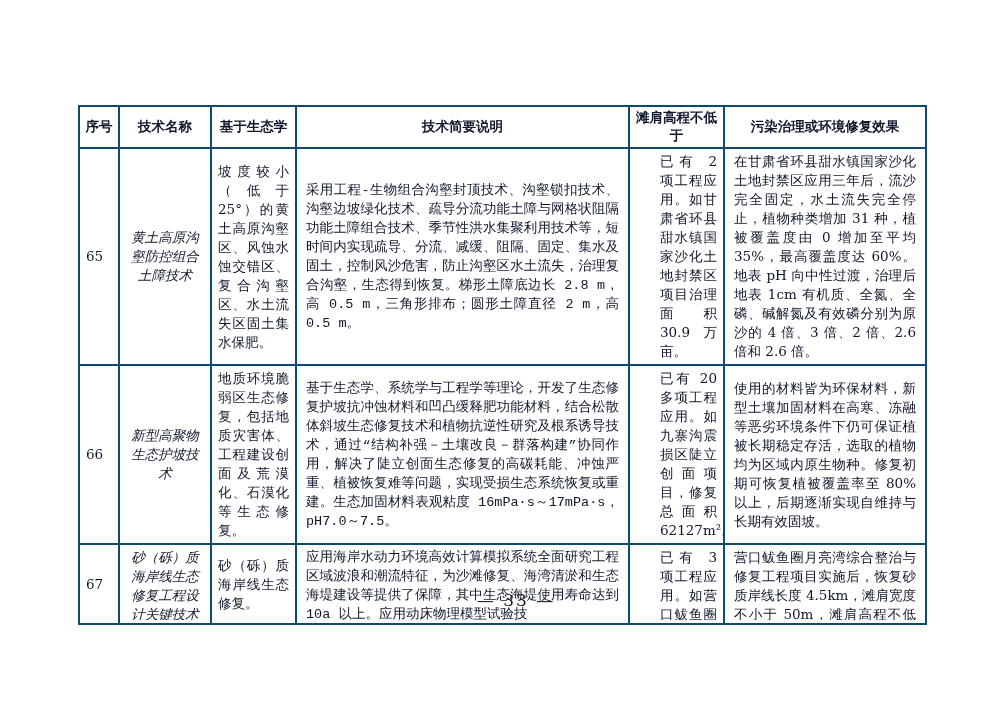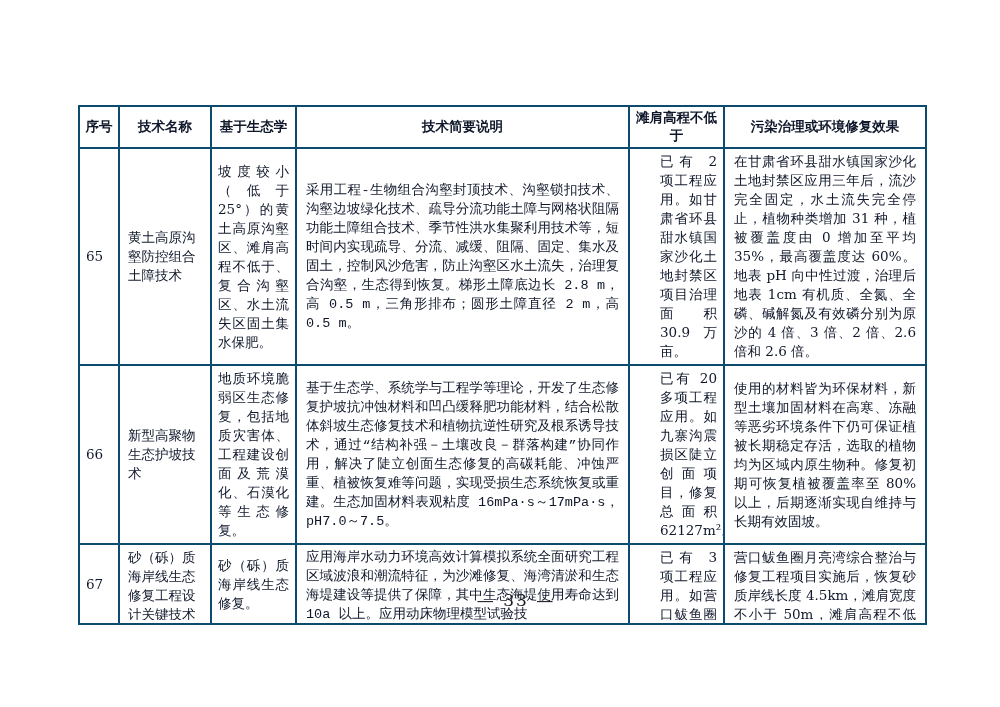--- a/index.html
+++ b/index.html
@@ -22,21 +22,21 @@
     vertical-align: middle;
     overflow: hidden;
   }
   th {
     font-size: 13.5px; font-weight: bold; text-align: center;
     height: 38px; padding: 2px 3px;
     font-family: "DejaVu Sans", sans-serif;
   }
   td { font-size: 13.5px; line-height: 19px; padding: 3px 6px; }
   .c-id   { text-align: left; }
-  .c-name { padding: 3px 8px; }
+  .c-name { text-align: center; padding: 3px 8px; font-style: italic; }
   .c-scope  { text-align: justify; }
   .c-desc   { text-align: justify; padding: 3px 9px; font-family: Liberation Mono, monospace; }
   .c-app    { text-align: justify; padding-left: 30px; }
   .c-effect { text-align: justify; padding: 3px 9px; }
   tr.r65 { height: 198px; }
   tr.r66 { height: 171px; }
   tr.r67 { height: 76px; }
   tr.r67 td { vertical-align: top; }
   tr.r67 td.c-scope, tr.r67 td.c-id, tr.r67 td.c-name { vertical-align: middle; }
   tr.r67 .cwrap { max-height: 72px; overflow: hidden; }
@@ -72,21 +72,21 @@
     </thead>
     <tbody>
       <tr class="r65">
         <td class="c-id">
             <div class="cwrap">65</div>
           </td>
         <td class="c-name">
             <div class="cwrap">黄土高原沟壑防控组合土障技术</div>
           </td>
         <td class="c-scope">
-            <div class="cwrap">坡度较小（低于25°）的黄土高原沟壑区、滩肩高程不低于、复合沟壑区、水土流失区固土集水保肥。</div>
+            <div class="cwrap">坡度较小（低于25°）的黄土高原沟壑区、风蚀水蚀交错区、复合沟壑区、水土流失区固土集水保肥。</div>
           </td>
         <td class="c-desc">
             <div class="cwrap">采用工程-生物组合沟壑封顶技术、沟壑锁扣技术、沟壑边坡绿化技术、疏导分流功能土障与网格状阻隔功能土障组合技术、季节性洪水集聚利用技术等，短时间内实现疏导、分流、减缓、阻隔、固定、集水及固土，控制风沙危害，防止沟壑区水土流失，治理复合沟壑，生态得到恢复。梯形土障底边长 2.8 m，高 0.5 m，三角形排布；圆形土障直径 2 m，高 0.5 m。</div>
           </td>
         <td class="c-app">
             <div class="cwrap">已有 2 项工程应用。如甘肃省环县甜水镇国家沙化土地封禁区项目治理面积 30.9 万亩。</div>
           </td>
         <td class="c-effect">
             <div class="cwrap">在甘肃省环县甜水镇国家沙化土地封禁区应用三年后，流沙完全固定，水土流失完全停止，植物种类增加 31 种，植被覆盖度由 0 增加至平均 35%，最高覆盖度达 60%。地表 pH 向中性过渡，治理后地表 1cm 有机质、全氮、全磷、碱解氮及有效磷分别为原沙的 4 倍、3 倍、2 倍、2.6 倍和 2.6 倍。</div>
           </td>

